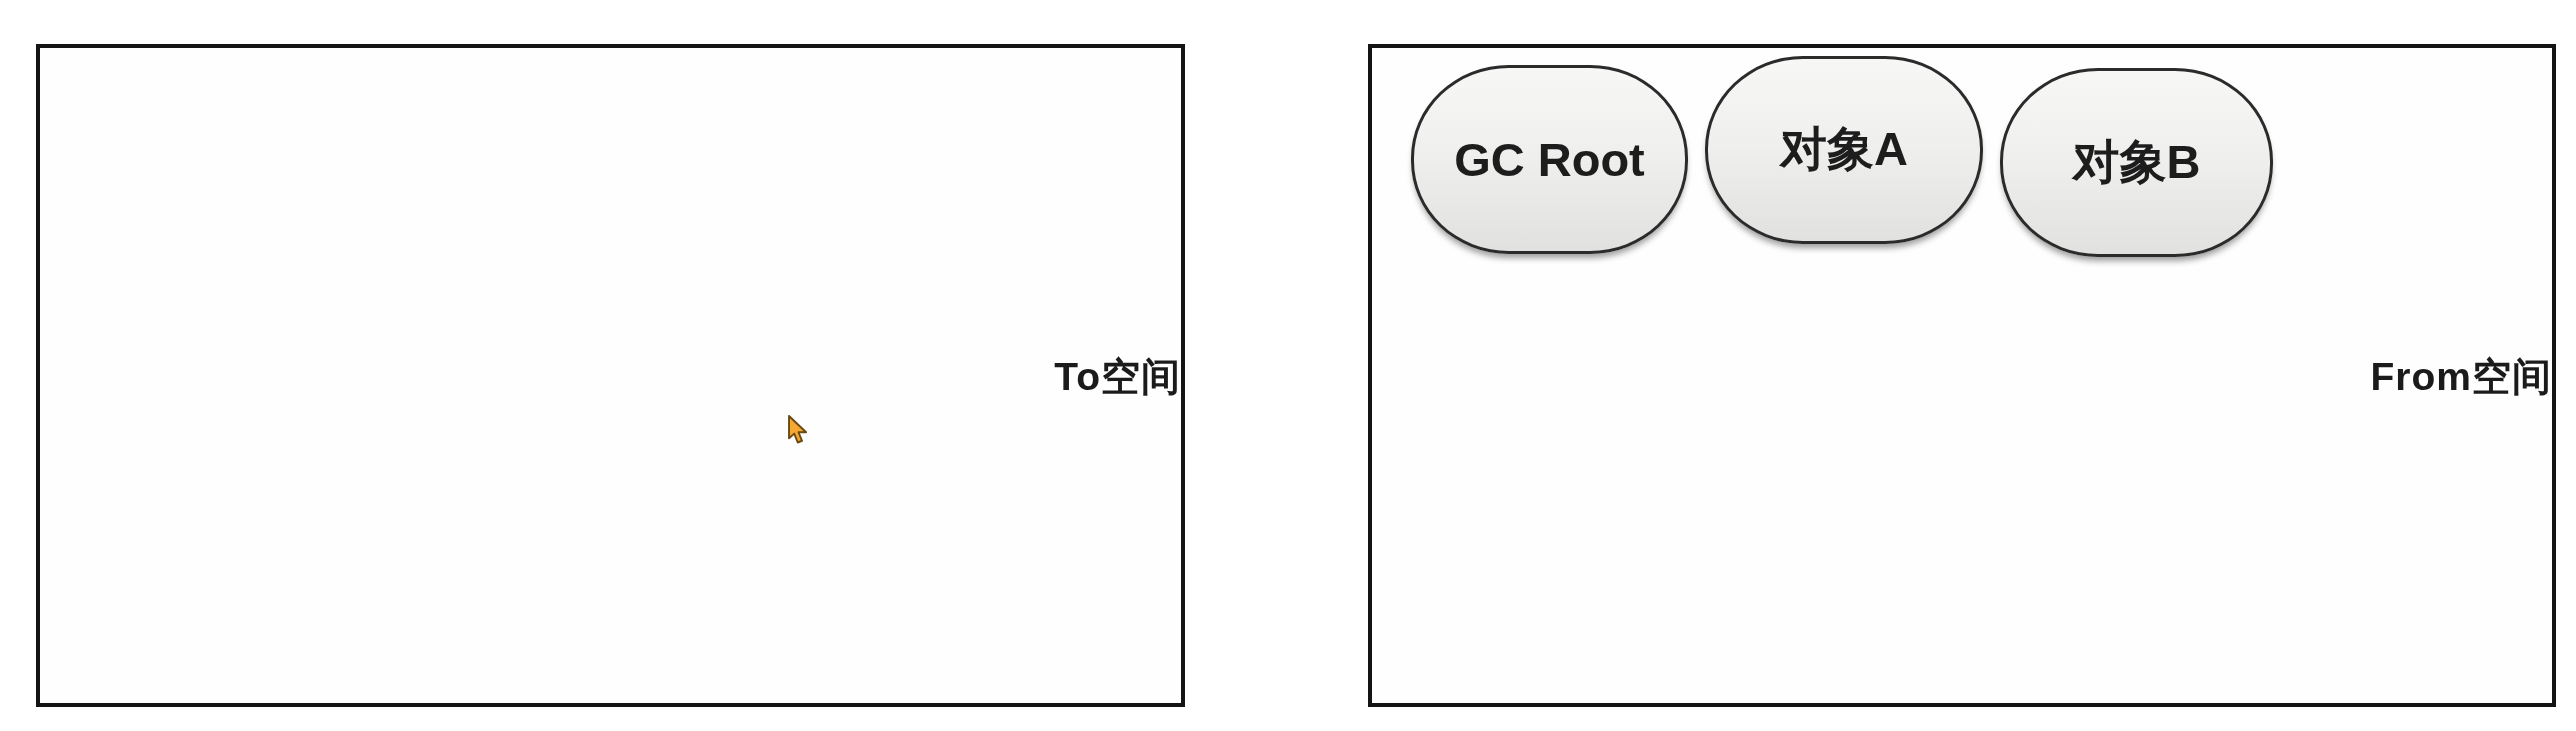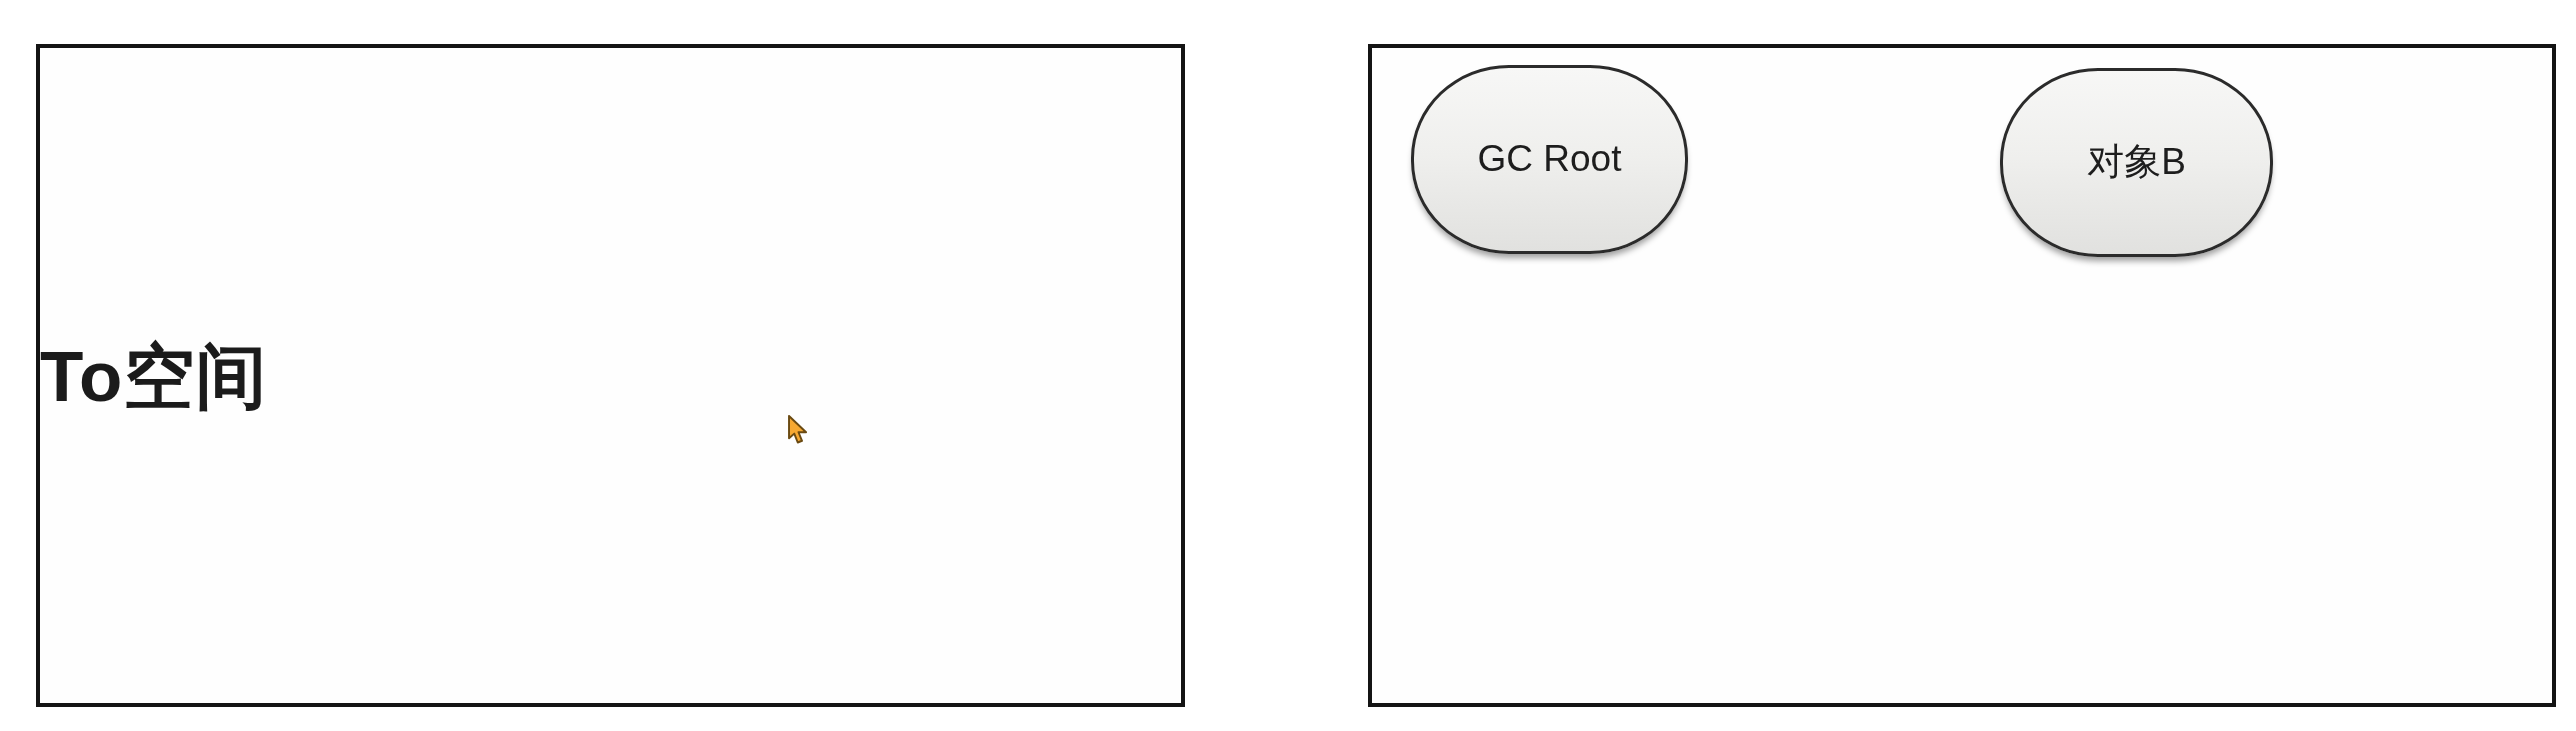--- a/index.html
+++ b/index.html
@@ -26,40 +26,40 @@
   .to-box   { left: 36px;   width: 1149px; }
   .from-box { left: 1368px; width: 1188px; }
 
   .space-label {
     position: absolute;
     left: 0;
     right: 0;
     top: 293px;              
     height: 71px;
     line-height: 71px;
-    text-align: left;
-    font-size: 71px;
+    text-align: right;
+    font-size: 39px;
     font-weight: bold;
     color: #1b1b1b;
     letter-spacing: 1px;
     white-space: nowrap;
   }
 
   .node {
     position: absolute;
     box-sizing: border-box;
     border: 3.9px solid #2b2b2b;
     border-radius: 98px / 93px;
     background: linear-gradient(180deg, #f7f7f6 0%, #efefed 48%, #e1e1df 100%);
     box-shadow: 0 5.9px 6.9px -2px rgba(0,0,0,0.38);
     display: flex;
     align-items: center;
     justify-content: center;
-    font-size: 37px;
-    font-weight: normal;
+    font-size: 47px;
+    font-weight: bold;
     color: #1d1d1d;
     white-space: nowrap;
   }
   
   .node-gc-root  { left: 39px;  top: 16.7px; width: 277px; height: 189px; }
   .node-object-a { left: 333px; top: 7.9px;  width: 278px; height: 188px; }
   .node-object-b { left: 628px; top: 19.6px; width: 273px; height: 189px; }
 
   .cursor {
     position: absolute;
@@ -74,21 +74,25 @@
 <body>
 
 <div class="space-box to-box">
   <div class="space-label">To空间</div>
 </div>
 
 <div class="space-box from-box">
   <div class="node node-gc-root">
     <span>GC Root</span>
   </div>
+  <div class="node node-object-a">
+    <span>对象A</span>
+  </div>
   <div class="node node-object-b">
     <span>对象B</span>
   </div>
+  <div class="space-label">From空间</div>
 </div>
 
 <svg class="cursor" viewBox="0 0 26 32" xmlns="http://www.w3.org/2000/svg">
   <path d="M4,1 L4,24 L9.4,19.2 L13.0,28.4 L17.4,26.6 L13.8,17.8 L21.6,17.8 Z" fill="#f6a832" stroke="#6a4a12" stroke-width="2" stroke-linejoin="round"></path>
 </svg>
 
 
 </body></html>

